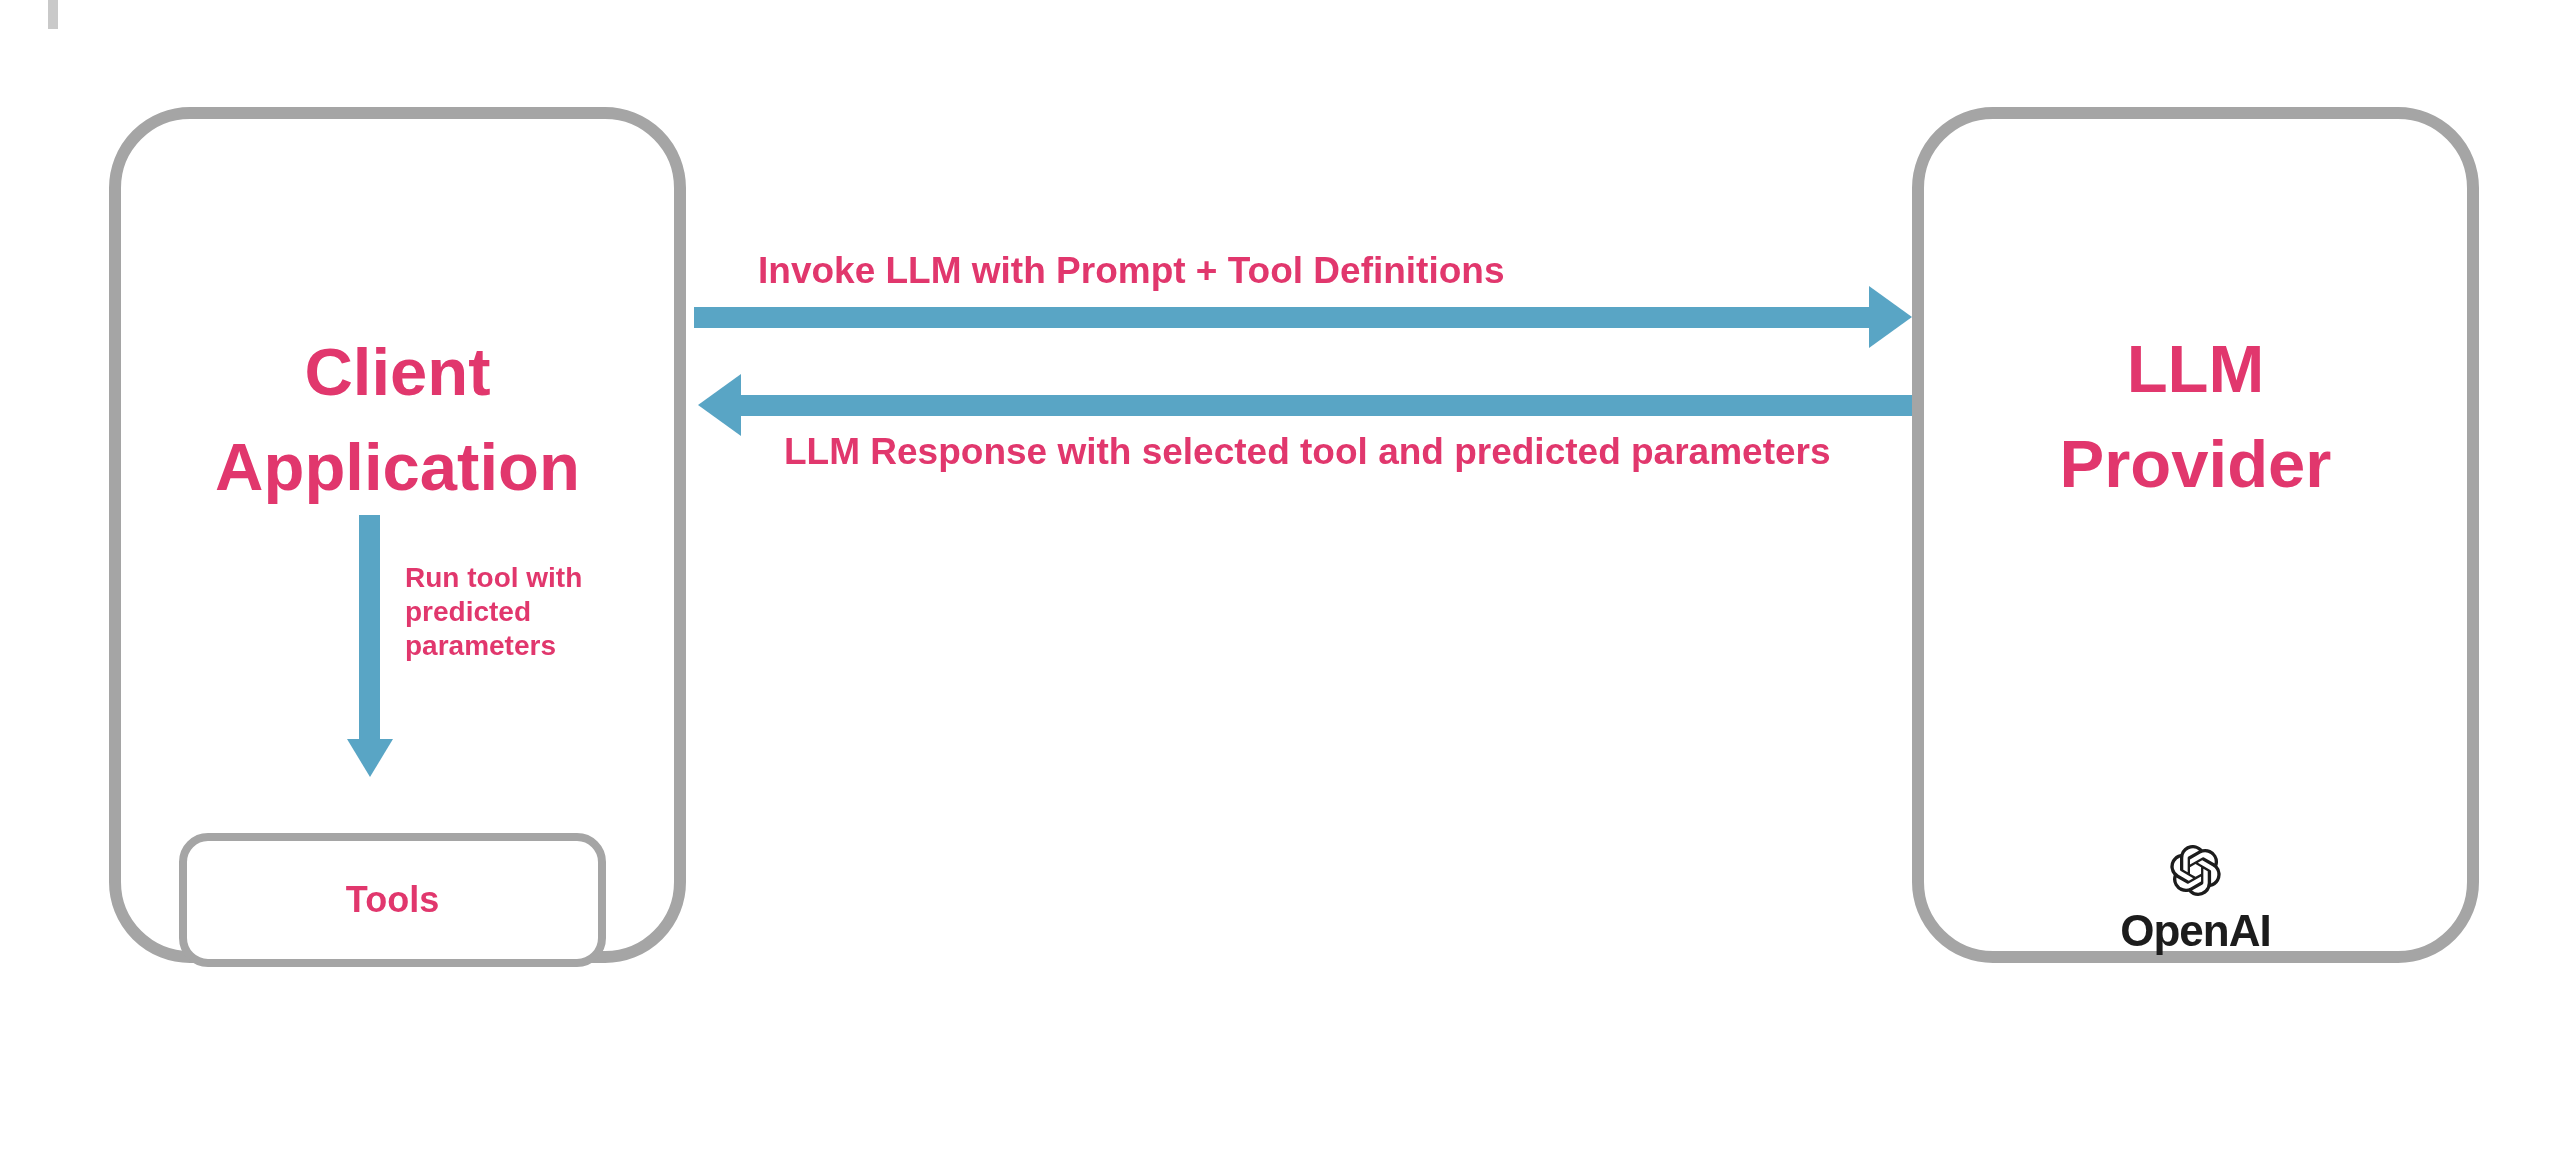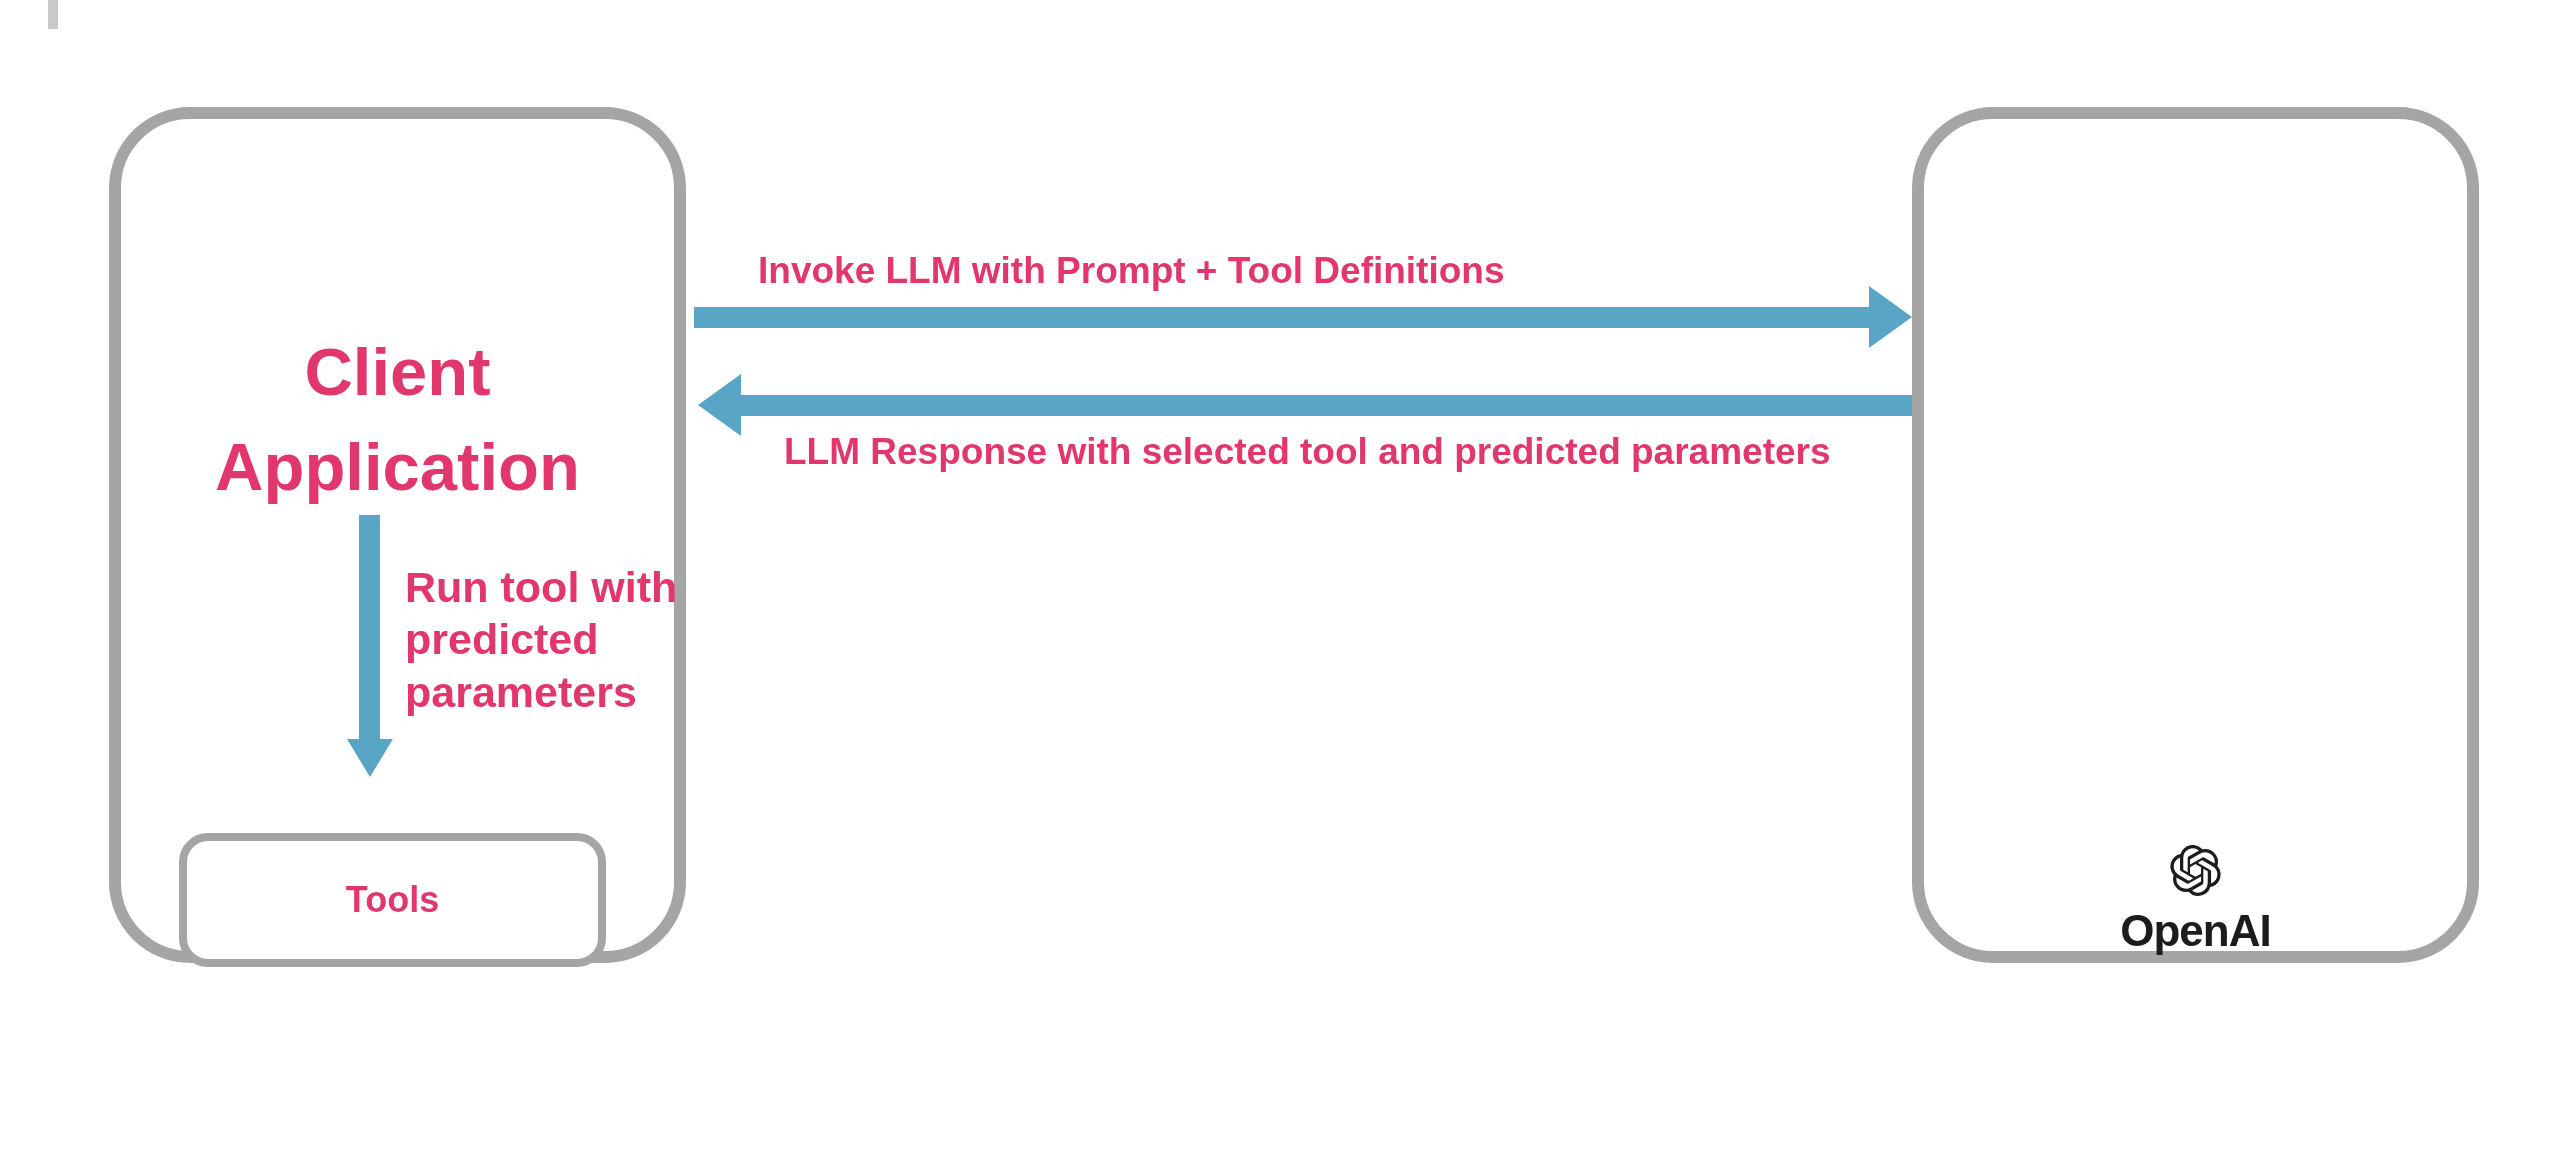--- a/index.html
+++ b/index.html
@@ -90,21 +90,21 @@
     position: absolute;
     color: #e1376d;
     font-weight: bold;
     font-size: 37px;
     white-space: nowrap;
   }
   .multiline-label {
     position: absolute;
     color: #e1376d;
     font-weight: bold;
-    font-size: 43px;
+    font-size: 28px;
     line-height: 1.22;
     width: 281px;
   }
 
   
   .anthropic-wordmark {
     position: absolute;
     left: 0;
     width: 100%;
     text-align: center;
@@ -165,20 +165,21 @@
 
   <div class="flow-label" style="left:758px; top:250px;">Invoke LLM with Prompt + Tool Definitions</div>
   <div class="arrow-shaft-h" style="left:694px; top:307px; width:1175px;"></div>
   <div class="arrow-head-right" style="left:1869px; top:286px;"></div>
 
   <div class="arrow-head-left" style="left:698px; top:374px;"></div>
   <div class="arrow-shaft-h" style="left:741px; top:395px; width:1171px;"></div>
   <div class="flow-label" style="left:784px; top:431px;">LLM Response with selected tool and predicted parameters</div>
 
   <div class="node-box" style="left:1912px; top:107px; width:567px; height:856px;">
+    <div class="node-title" style="top:202px; width:400px;">LLM Provider</div>
 
 
     <div class="openai-row" style="top:726px;">
       <svg class="openai-mark" viewBox="0 0 24 24" aria-hidden="true">
         <path fill="#1c1c1c" d="M22.2819 9.8211a5.9847 5.9847 0 0 0-.5157-4.9108 6.0462 6.0462 0 0 0-6.5098-2.9A6.0651 6.0651 0 0 0 4.9807 4.1818a5.9847 5.9847 0 0 0-3.9977 2.9 6.0462 6.0462 0 0 0 .7427 7.0966 5.98 5.98 0 0 0 .511 4.9107 6.051 6.051 0 0 0 6.5146 2.9001A5.9847 5.9847 0 0 0 13.2599 24a6.0557 6.0557 0 0 0 5.7718-4.2058 5.9894 5.9894 0 0 0 3.9977-2.9001 6.0557 6.0557 0 0 0-.7475-7.073zM13.2599 22.4307a4.4755 4.4755 0 0 1-2.8764-1.0408l.1419-.0804 4.7783-2.7582a.7948.7948 0 0 0 .3927-.6813v-6.7369l2.02 1.1686a.071.071 0 0 1 .038.052v5.5826a4.504 4.504 0 0 1-4.4945 4.4944zm-9.6607-4.1254a4.4708 4.4708 0 0 1-.5346-3.0137l.142.0852 4.783 2.7582a.7712.7712 0 0 0 .7806 0l5.8428-3.3685v2.3324a.0804.0804 0 0 1-.0332.0615L9.74 19.9502a4.4992 4.4992 0 0 1-6.1408-1.6449zM2.3408 7.8956a4.485 4.485 0 0 1 2.3655-1.9728V11.6a.7664.7664 0 0 0 .3879.6765l5.8144 3.3543-2.0201 1.1685a.0757.0757 0 0 1-.071 0l-4.8303-2.7865A4.504 4.504 0 0 1 2.3408 7.8956zm16.5963 3.8558L13.1038 8.364 15.1192 7.2a.0757.0757 0 0 1 .071 0l4.8303 2.7913a4.4944 4.4944 0 0 1-.6765 8.1042v-5.6772a.79.79 0 0 0-.407-.667zm2.0107-3.0231l-.142-.0852-4.7735-2.7818a.7759.7759 0 0 0-.7854 0L9.409 9.2297V6.8974a.0662.0662 0 0 1 .0284-.0615l4.8303-2.7866a4.4992 4.4992 0 0 1 6.6802 4.66zM8.3065 12.863l-2.02-1.1638a.0804.0804 0 0 1-.038-.0567V6.0742a4.4992 4.4992 0 0 1 7.3757-3.4537l-.142.0805L8.704 5.459a.7948.7948 0 0 0-.3927.6813zm1.0976-2.3654l2.602-1.4998 2.6069 1.4998v2.9994l-2.5974 1.4997-2.6067-1.4997z"></path>
       </svg>
       <span class="openai-wordmark">OpenAI</span>
     </div>
   </div>
 

